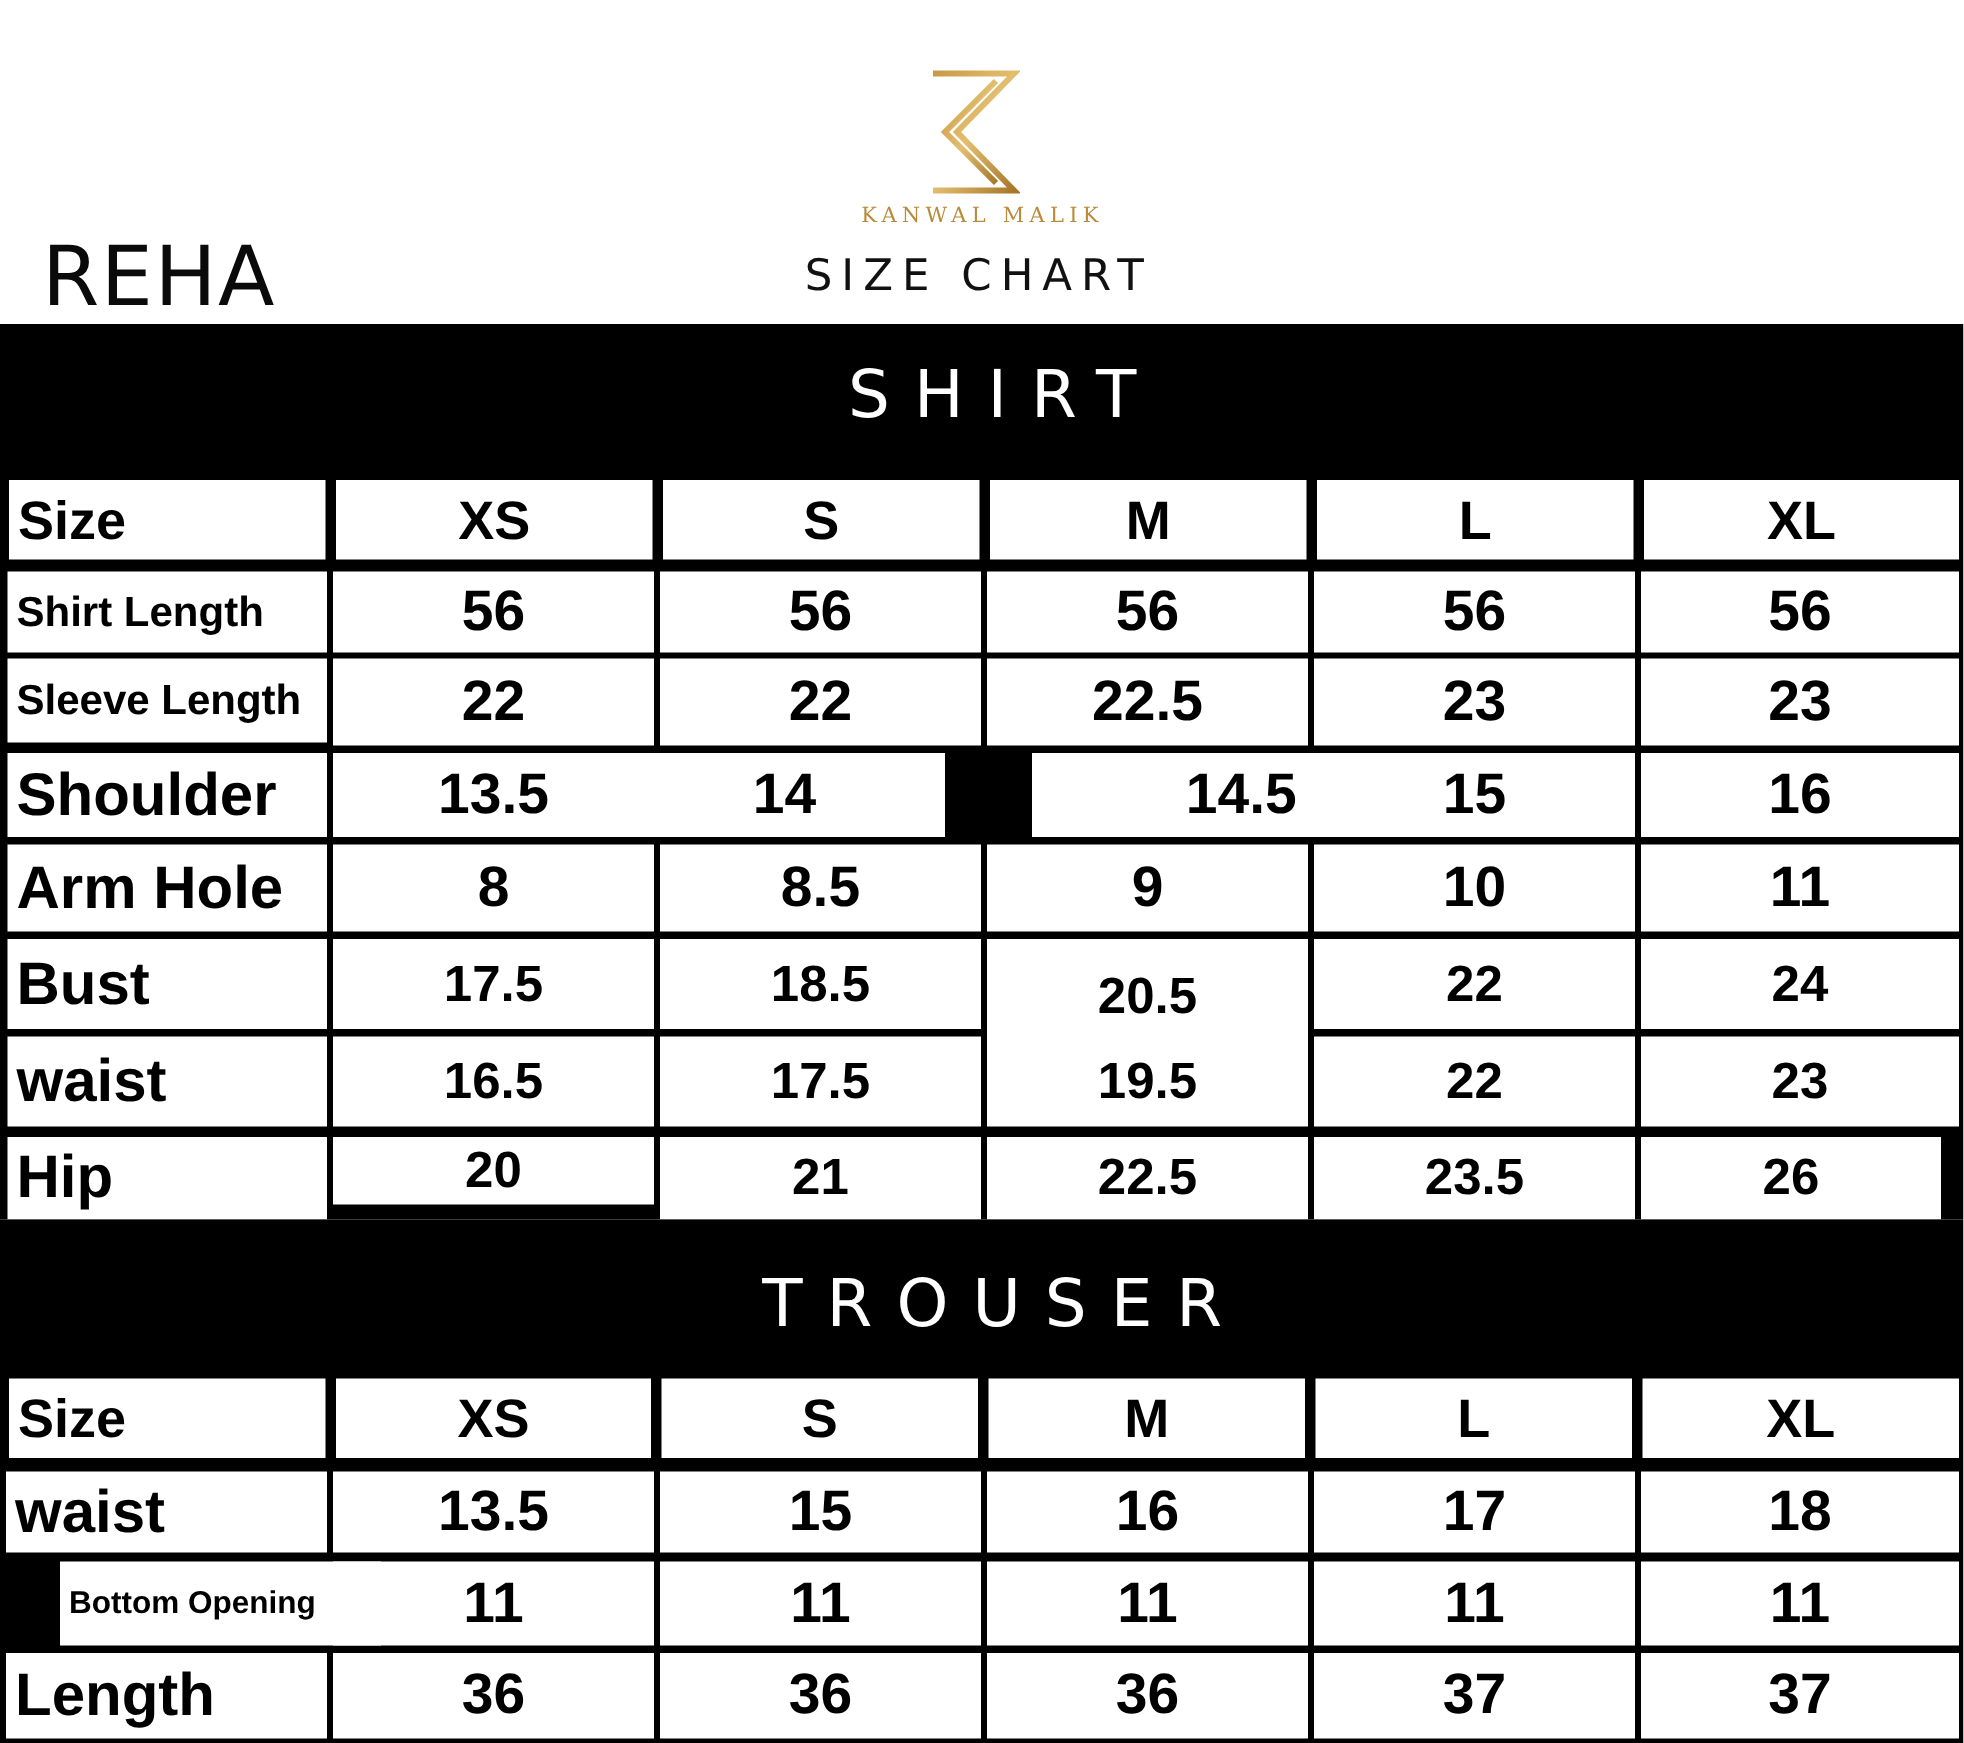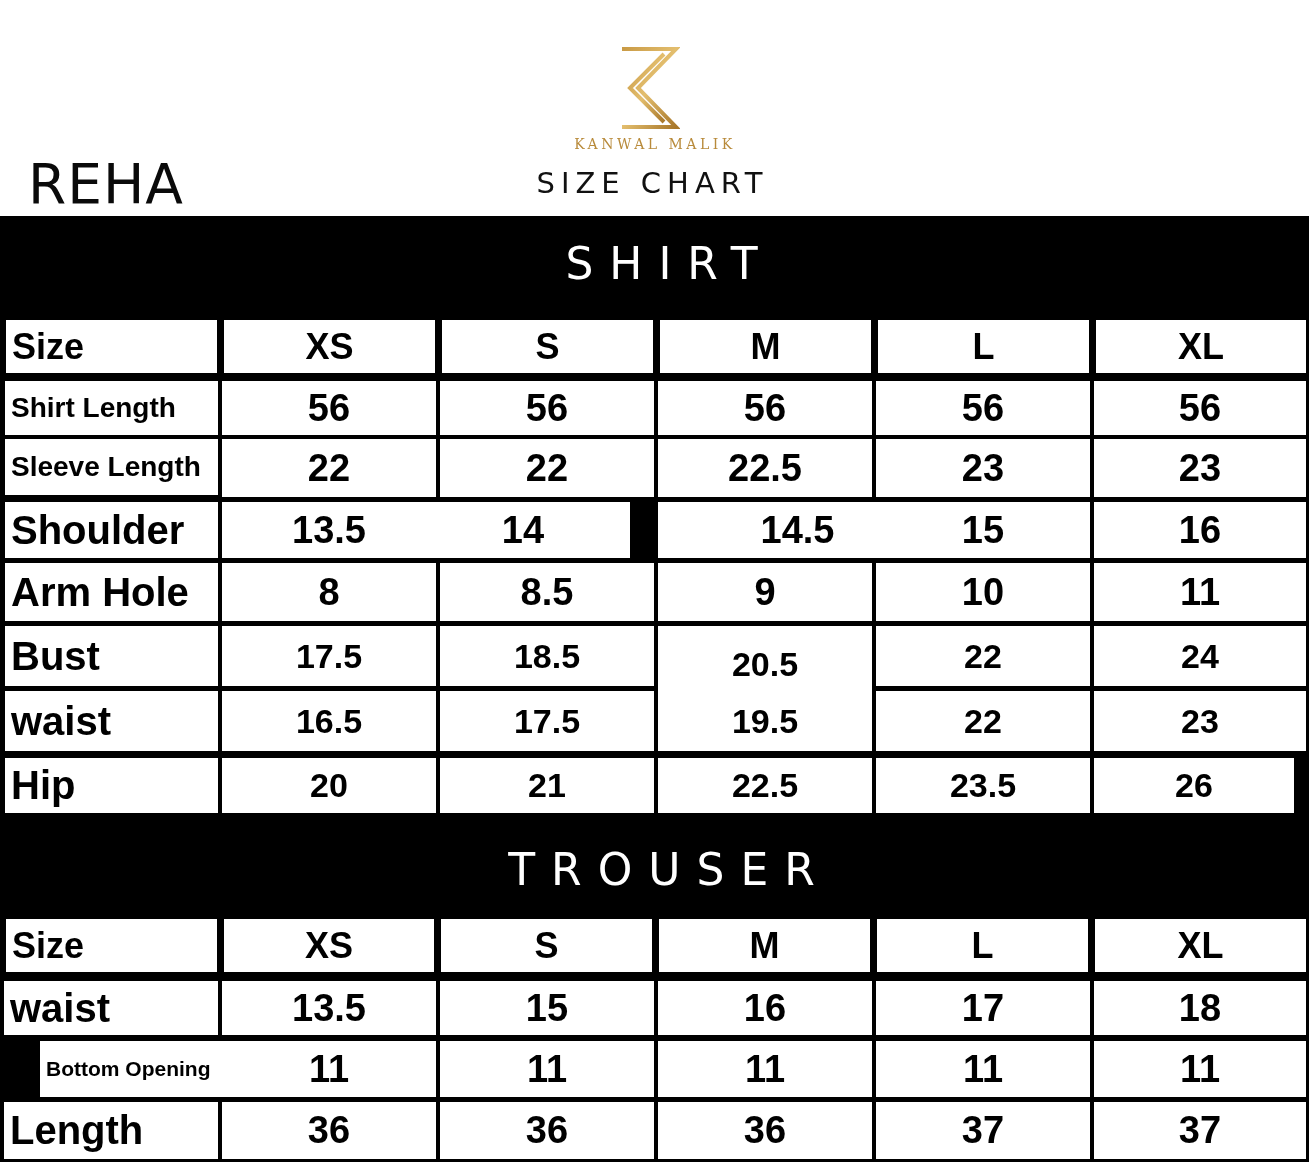--- a/index.html
+++ b/index.html
@@ -143,21 +143,21 @@
 <div class="cell label lbl-sm" style="left:5px;top:439px;width:213px;height:56px;">Sleeve Length</div>
 <div class="cell" style="left:222px;top:439px;width:214px;height:58px;">22</div>
 <div class="cell" style="left:440px;top:439px;width:214px;height:58px;">22</div>
 <div class="cell" style="left:658px;top:439px;width:214px;height:58px;">22.5</div>
 <div class="cell" style="left:876px;top:439px;width:214px;height:58px;">23</div>
 <div class="cell" style="left:1094px;top:439px;width:212px;height:58px;">23</div>
 
 <div class="cell label lbl-md" style="left:5px;top:502px;width:213px;height:56px;">Shoulder</div>
 <div class="cell" style="left:222px;top:502px;width:214px;height:56px;">13.5</div>
 <div class="cell" style="left:416px;top:502px;width:214px;height:56px;">14</div>
-<div class="cell" style="left:658px;top:502px;width:243px;height:56px;padding-left:36px;">14.5</div>
+<div class="cell" style="left:688px;top:502px;width:243px;height:56px;padding-left:36px;">14.5</div>
 <div class="cell" style="left:876px;top:502px;width:214px;height:56px;">15</div>
 <div class="cell" style="left:1094px;top:502px;width:212px;height:56px;">16</div>
 
 <div class="cell label lbl-md" style="left:5px;top:563px;width:213px;height:58px;">Arm Hole</div>
 <div class="cell" style="left:222px;top:563px;width:214px;height:58px;">8</div>
 <div class="cell" style="left:440px;top:563px;width:214px;height:58px;">8.5</div>
 <div class="cell" style="left:658px;top:563px;width:214px;height:58px;">9</div>
 <div class="cell" style="left:876px;top:563px;width:214px;height:58px;">10</div>
 <div class="cell" style="left:1094px;top:563px;width:212px;height:58px;">11</div>
 
@@ -169,21 +169,21 @@
 <div class="cell small-val" style="left:1094px;top:626px;width:212px;height:60px;">24</div>
 
 <div class="cell label lbl-md" style="left:5px;top:691px;width:213px;height:60px;">waist</div>
 <div class="cell small-val" style="left:222px;top:691px;width:214px;height:60px;">16.5</div>
 <div class="cell small-val" style="left:440px;top:691px;width:214px;height:60px;">17.5</div>
 <div class="cell small-val" style="left:658px;top:691px;width:214px;height:60px;">19.5</div>
 <div class="cell small-val" style="left:876px;top:691px;width:214px;height:60px;">22</div>
 <div class="cell small-val" style="left:1094px;top:691px;width:212px;height:60px;">23</div>
 
 <div class="cell label lbl-md" style="left:5px;top:758px;width:213px;height:55px;">Hip</div>
-<div class="cell small-val" style="left:222px;top:758px;width:214px;height:55px;">20</div>
+<div class="cell small-val" style="left:222px;top:758px;width:214px;height:45px;">20</div>
 <div class="cell small-val" style="left:440px;top:758px;width:214px;height:55px;">21</div>
 <div class="cell small-val" style="left:658px;top:758px;width:214px;height:55px;">22.5</div>
 <div class="cell small-val" style="left:876px;top:758px;width:214px;height:55px;">23.5</div>
 <div class="cell small-val" style="left:1094px;top:758px;width:200px;height:55px;">26</div>
 
 <div class="banner trouser">TROUSER</div>
 
 <div class="grid-bg" style="top:918px;height:244px;"></div>
 
 <div class="cell label hdr" style="left:6px;top:919px;width:211px;height:53px;">Size</div>

